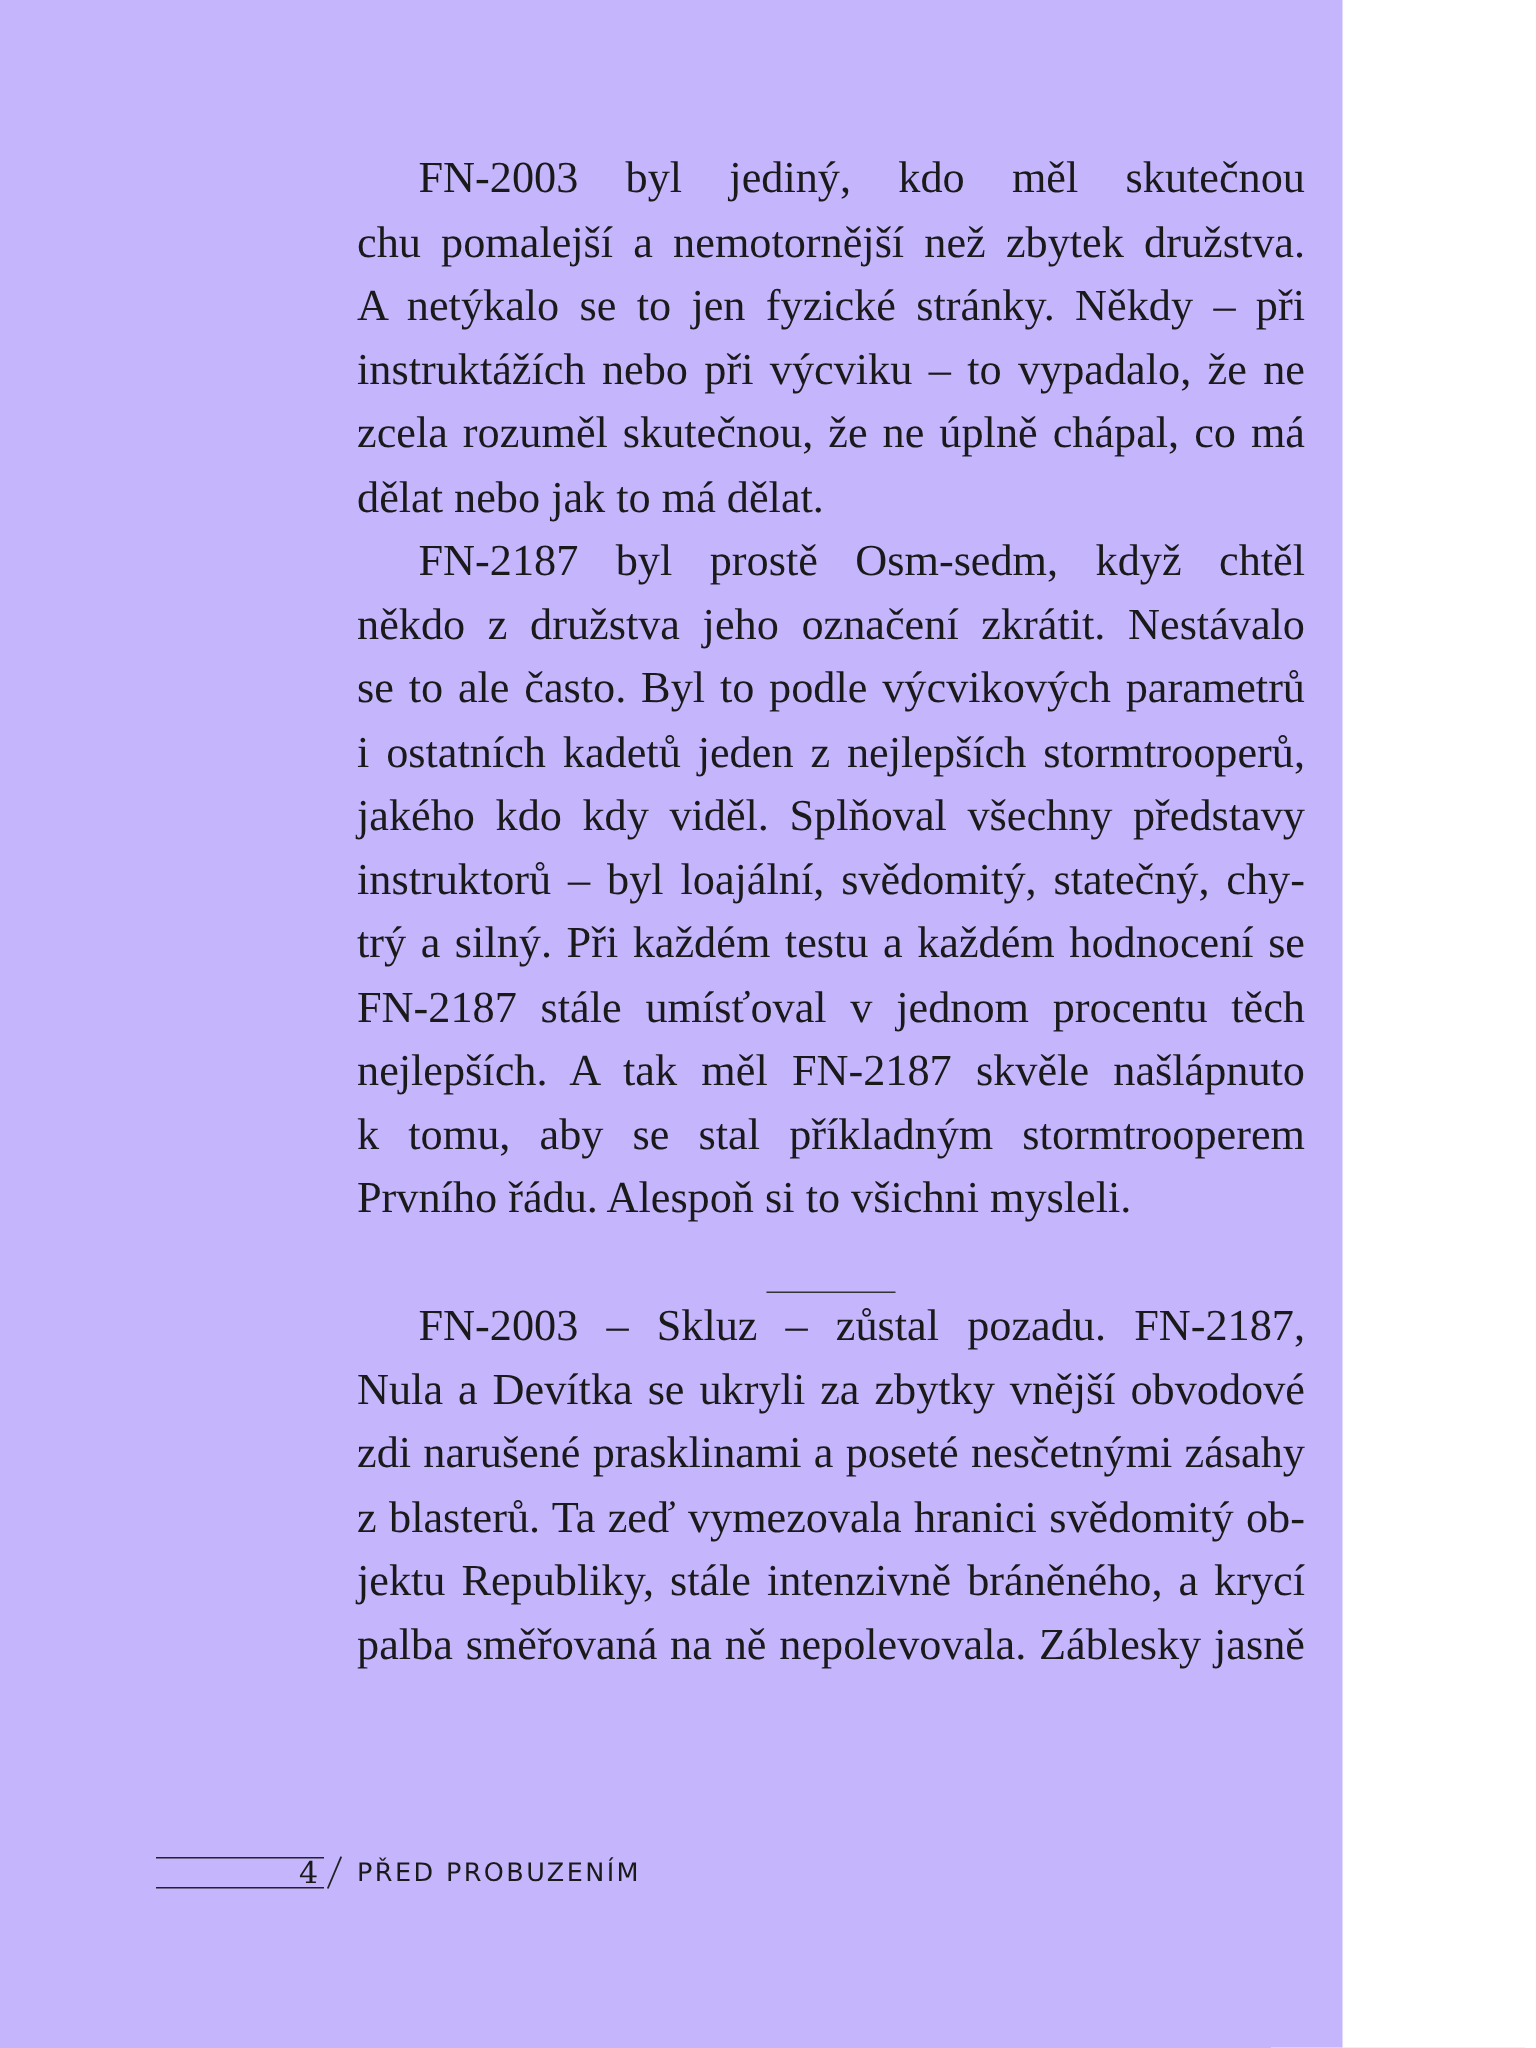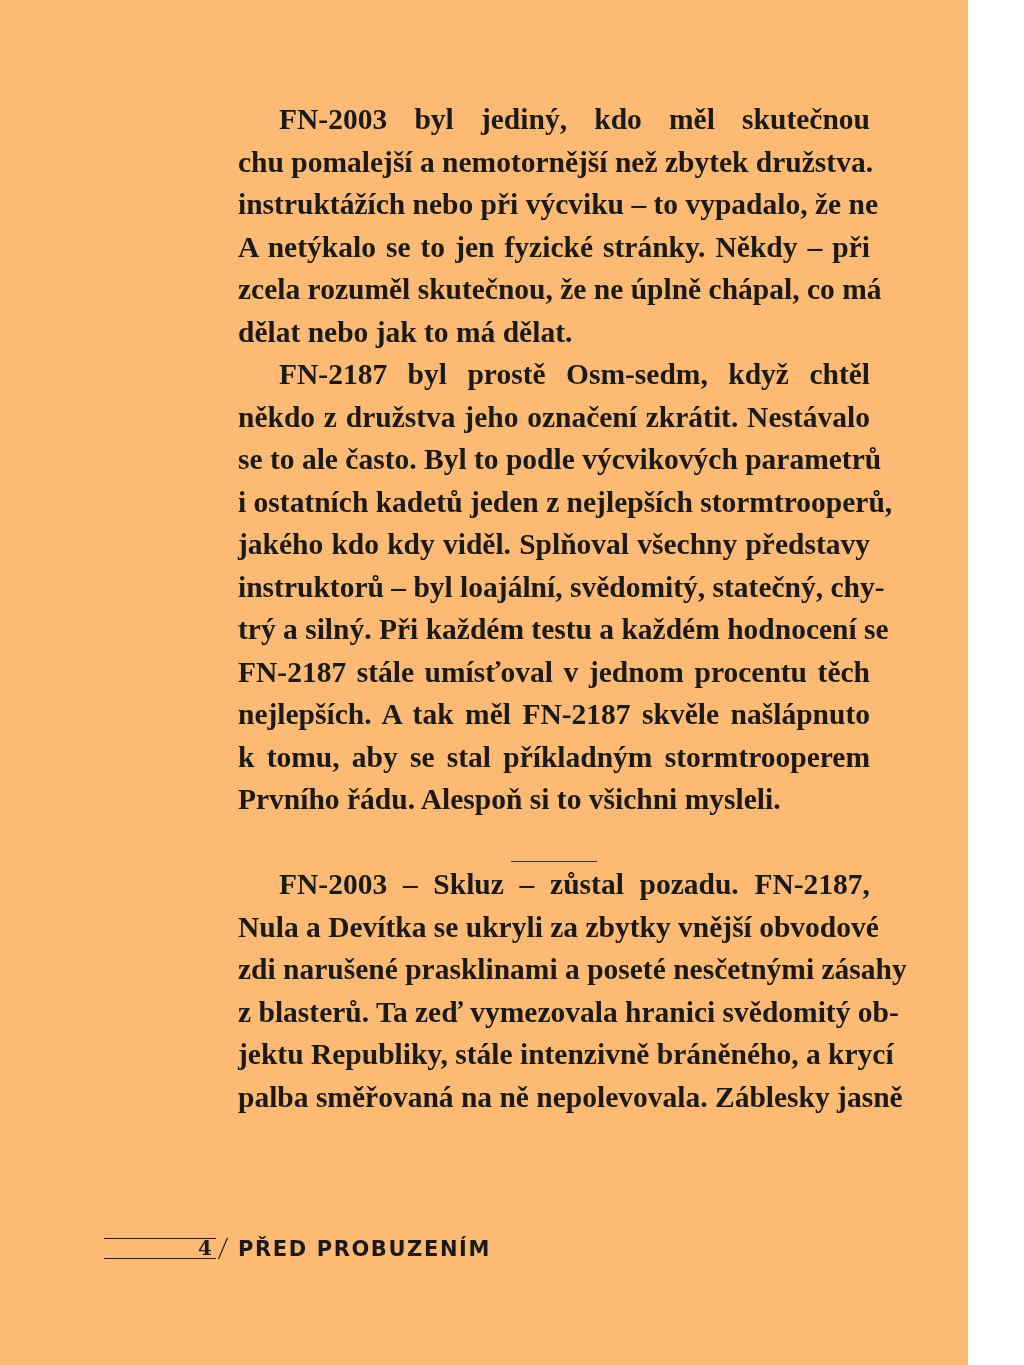--- a/index.html
+++ b/index.html
@@ -1,17 +1,17 @@
 <!DOCTYPE html>
 <html><head>
   <meta charset="utf-8">
   <style>
     html, body { margin: 0; padding: 0; background: #ffffff; }
     body { width: 1024px; height: 1365px; position: relative; overflow: hidden; }
-    .page { position: absolute; left: 0; top: 0; width: 968px; height: 1365px; background: #fdba74; font-weight: bold; }
+    .page { position: absolute; left: 0; top: 0; width: 895px; height: 1365px; background: #c4b5fd; }
     .text-block {
       position: absolute; left: 238px; top: 98px; width: 632px;
       font-family: "Liberation Serif", "DejaVu Serif", serif;
       font-size: 29.5px; color: #1a1a1a;
     }
     .line {
       height: 42.5px; line-height: 42.5px; white-space: nowrap;
       text-align: justify; text-align-last: justify; overflow: visible;
     }
     .line.indent { padding-left: 41px; }
@@ -31,33 +31,33 @@
     }
     .footer-page {
       position: absolute; left: 88px; top: -1px; width: 20px; text-align: right;
       font-family: "DejaVu Serif", serif; font-size: 20px; color: #1a1a1a; line-height: 22px;
     }
     .footer-slash {
       position: absolute; left: 113px; top: -1px; width: 12px; height: 23px;
     }
     .footer-title {
       position: absolute; left: 134px; top: 0px; white-space: nowrap;
-      font-family: "DejaVu Sans", sans-serif; font-size: 21px; letter-spacing: 1.6px;
+      font-family: "DejaVu Sans", sans-serif; font-size: 17px; letter-spacing: 1.6px;
       color: #1a1a1a; line-height: 22px;
     }
   </style>
 </head>
 <body>
 
 <div class="page">
   <div class="text-block" id="text-block">
       <div class="line indent">FN-2003 byl jediný, kdo měl skutečnou</div>
       <div class="line">chu pomalejší a nemotornější než zbytek družstva.</div>
+      <div class="line">A netýkalo se to jen fyzické stránky. Někdy – při</div>
       <div class="line">instruktážích nebo při výcviku – to vypadalo, že ne</div>
-      <div class="line">A netýkalo se to jen fyzické stránky. Někdy – při</div>
       <div class="line">zcela rozuměl skutečnou, že ne úplně chápal, co má</div>
       <div class="line last">dělat nebo jak to má dělat.</div>
       <div class="line indent">FN-2187 byl prostě Osm-sedm, když chtěl</div>
       <div class="line">někdo z družstva jeho označení zkrátit. Nestávalo</div>
       <div class="line">se to ale často. Byl to podle výcvikových parametrů</div>
       <div class="line">i ostatních kadetů jeden z nejlepších stormtrooperů,</div>
       <div class="line">jakého kdo kdy viděl. Splňoval všechny představy</div>
       <div class="line">instruktorů – byl loajální, svědomitý, statečný, chy-</div>
       <div class="line">trý a silný. Při každém testu a každém hodnocení se</div>
       <div class="line">FN-2187 stále umísťoval v  jednom procentu těch</div>

